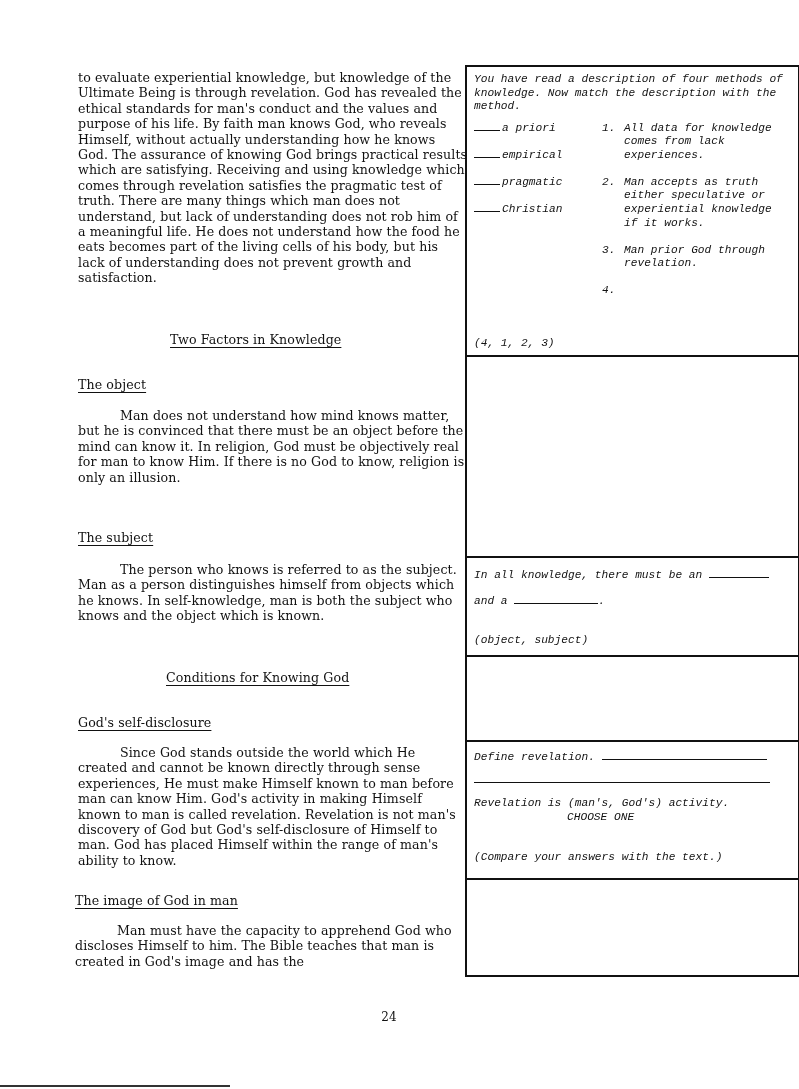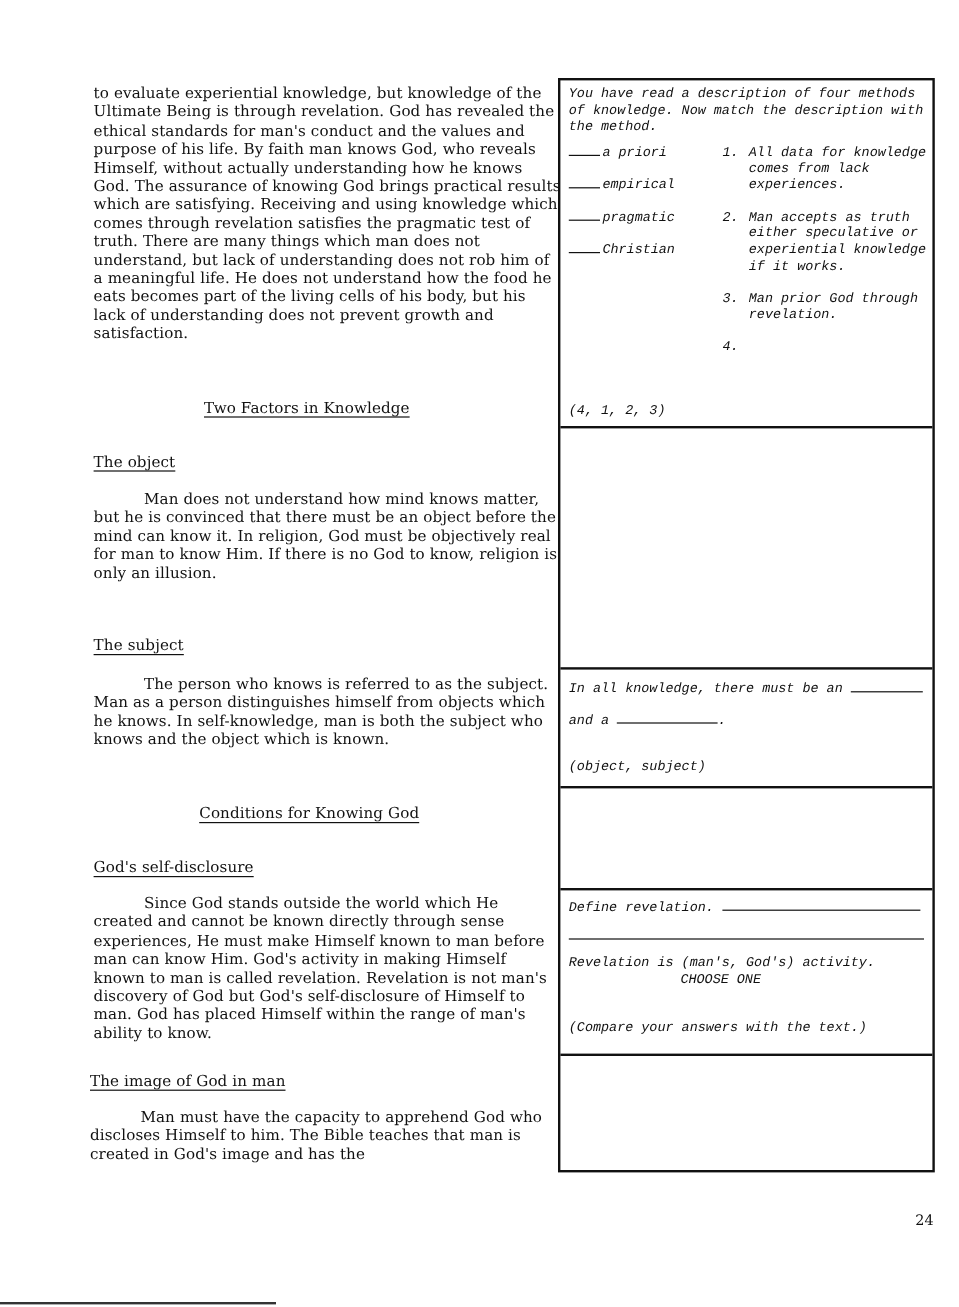--- a/index.html
+++ b/index.html
@@ -1,33 +1,33 @@
 <!DOCTYPE html>
 <html><head>
 <meta charset="utf-8">
 <style>
   html, body { margin: 0; padding: 0; background: #ffffff; }
   body { width: 799px; height: 1089px; position: relative; overflow: hidden; color: #111; }
   .serif { font-family: "DejaVu Serif", "Liberation Serif", serif; font-size: 12.6px; line-height: 15.4px; letter-spacing: 0.1px; }
-  .mono { font-family: "Liberation Mono", "DejaVu Sans Mono", monospace; font-style: italic; font-size: 11.2px; line-height: 13.6px; }
+  .mono { font-family: "Liberation Mono", "DejaVu Sans Mono", monospace; font-style: italic; font-size: 11.2px; line-height: 13.6px; padding-left: 21px; }
   .abs { position: absolute; }
   .para p { margin: 0; }
   .indent { text-indent: 42px; }
   .ul { text-decoration: underline; text-underline-offset: 3px; }
   .col-left { left: 78px; width: 390px; }
   #box { left: 465px; top: 65px; width: 310px; height: 908px; border: 2px solid #111; }
   .divider { position: absolute; left: 0; right: 0; height: 0; border-top: 2px solid #111; }
   .cell { position: absolute; left: 7px; right: 6px; }
   .blank { display: inline-block; border-bottom: 1px solid #111; vertical-align: baseline; }
   .match-left { position: absolute; left: 0; }
   .answer-line { display:inline-block; width: 26px; border-bottom: 1px solid #111; margin-right: 2px; }
   .opt { position: absolute; left: 128px; width: 185px; }
   .opt .num { position: absolute; left: 0; }
   .opt .txt { margin-left: 22px; }
-  #page-number { left: 0; width: 778px; top: 1010px; text-align: right; font-family: "DejaVu Serif", serif; font-size: 12px; }
+  #page-number { left: 0; width: 778px; top: 1010px; text-align: center; font-family: "DejaVu Serif", serif; font-size: 12px; }
   #footer-rule { left: 0; top: 1085px; width: 230px; height: 2px; background: #333; }
 </style>
 </head>
 <body>
 
 <div class="abs serif para col-left" style="top:70px;">
   <p>to evaluate experiential knowledge, but knowledge of the Ultimate Being is through revelation.  God has revealed the ethical standards for man's conduct and the values and purpose of his life.  By faith man knows God, who reveals Himself, without actually understanding how he knows God.  The assurance of knowing God brings practical results which are satisfying.  Receiving and using knowledge which comes through revelation satisfies the pragmatic test of truth.  There are many things which man does not understand, but lack of understanding does not rob him of a meaningful life.  He does not understand how the food he eats becomes part of the living cells of his body, but his lack of understanding does not prevent growth and satisfaction.</p>
 </div>
 
 <div class="abs serif" style="left:170px; top:332px;">

